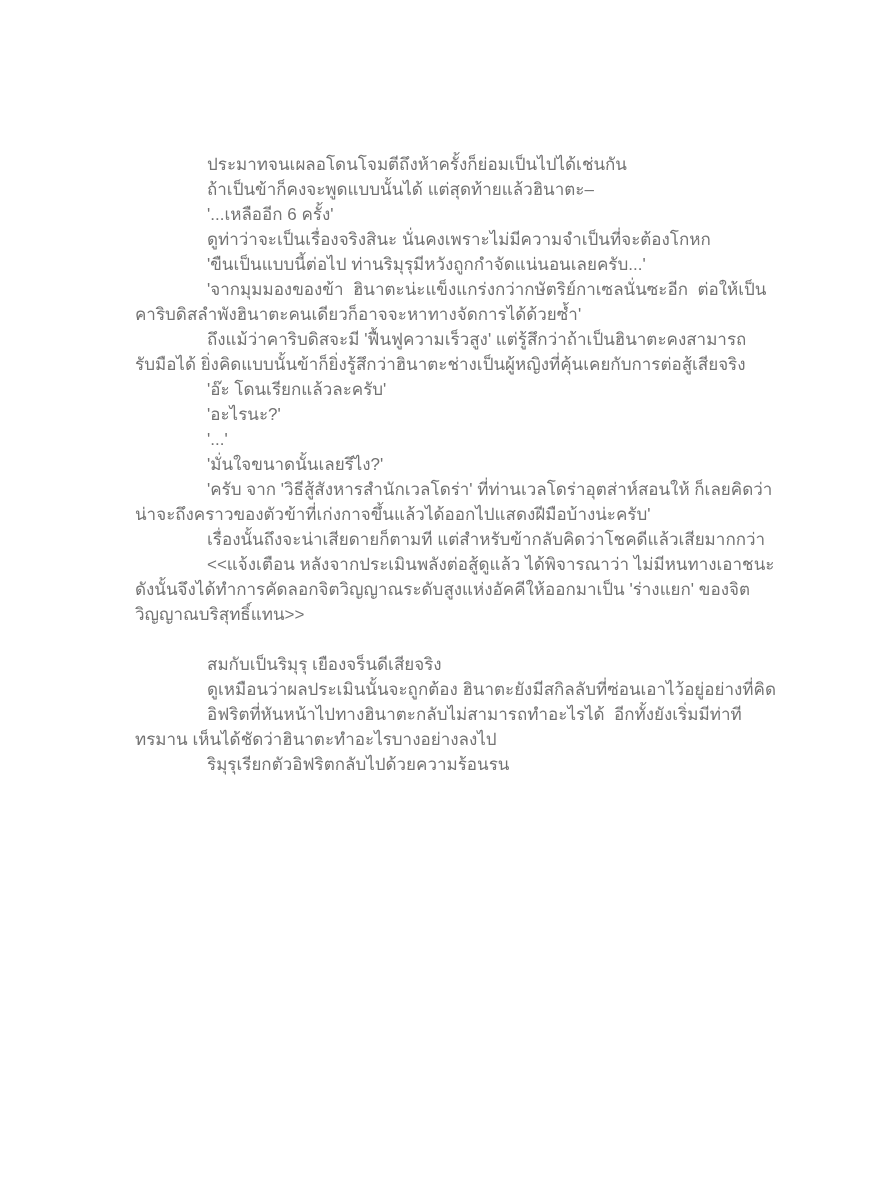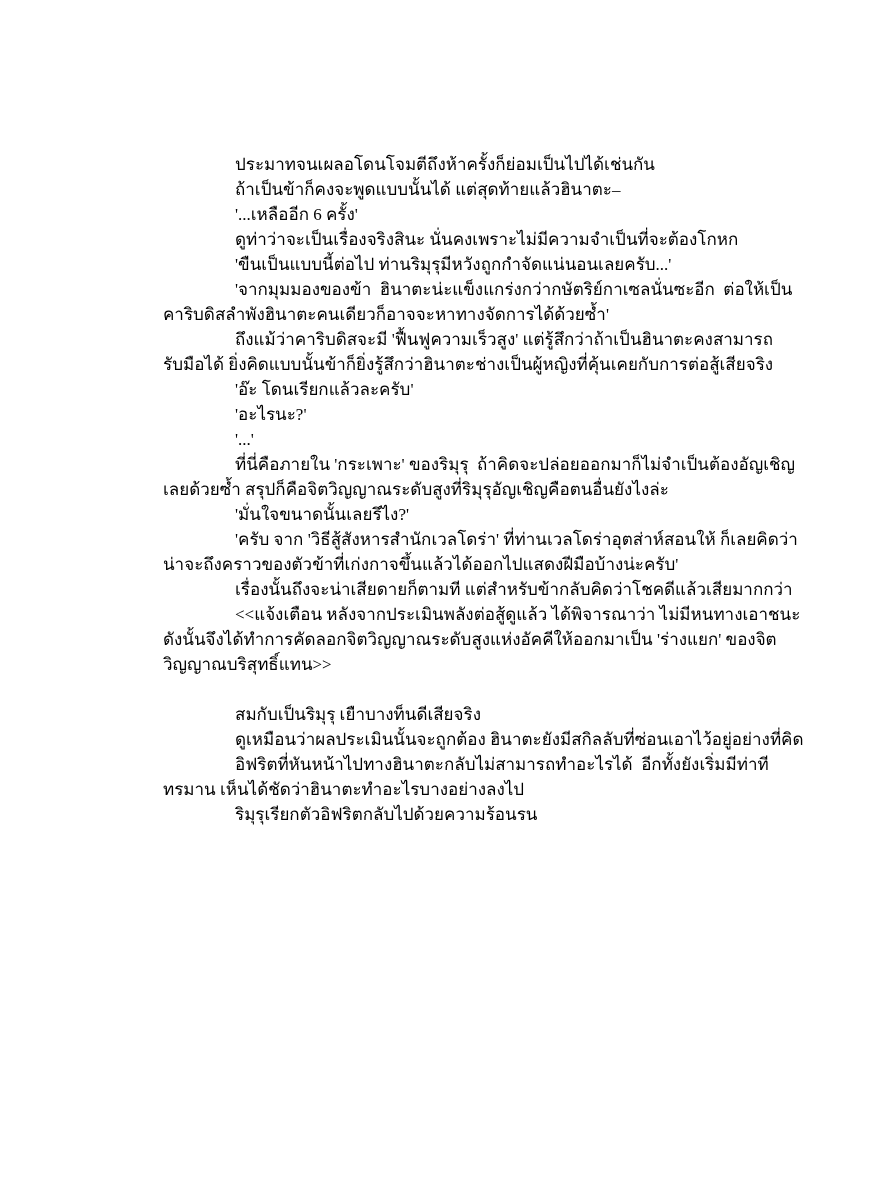--- a/index.html
+++ b/index.html
@@ -12,25 +12,24 @@
     width: 888px;
     height: 1201px;
     background: #ffffff;
     overflow: hidden;
   }
   .text-block {
     position: absolute;
     left: 135px;
     top: 152px;
     width: 648px;
-    font-family: Liberation Serif, serif;
+    font-family: Liberation Sans, sans-serif;
     font-size: 17px;
     line-height: 25px;
-    color: #000000;
-    margin-left: 28px;
+    color: #737373;
   }
   .para {
     margin: 0;
     text-indent: 72px;
     white-space: pre-wrap;
     word-break: normal;
   }
   .gap-before {
     margin-top: 25px;
   }
@@ -43,23 +42,22 @@
     <p class="para">ประมาทจนเผลอโดนโจมตีถึงห้าครั้งก็ย่อมเป็นไปได้เช่นกัน</p>
     <p class="para">ถ้าเป็นข้าก็คงจะพูดแบบนั้นได้ แต่สุดท้ายแล้วฮินาตะ–</p>
     <p class="para">'...เหลืออีก 6 ครั้ง'</p>
     <p class="para">ดูท่าว่าจะเป็นเรื่องจริงสินะ นั่นคงเพราะไม่มีความจำเป็นที่จะต้องโกหก</p>
     <p class="para">'ขืนเป็นแบบนี้ต่อไป ท่านริมุรุมีหวังถูกกำจัดแน่นอนเลยครับ...'</p>
     <p class="para">'จากมุมมองของข้า  ฮินาตะน่ะแข็งแกร่งกว่ากษัตริย์กาเซลนั่นซะอีก  ต่อให้เป็นคาริบดิสลำพังฮินาตะคนเดียวก็อาจจะหาทางจัดการได้ด้วยซ้ำ'</p>
     <p class="para">ถึงแม้ว่าคาริบดิสจะมี 'ฟื้นฟูความเร็วสูง' แต่รู้สึกว่าถ้าเป็นฮินาตะคงสามารถรับมือได้ ยิ่งคิดแบบนั้นข้าก็ยิ่งรู้สึกว่าฮินาตะช่างเป็นผู้หญิงที่คุ้นเคยกับการต่อสู้เสียจริง</p>
     <p class="para">'อ๊ะ โดนเรียกแล้วละครับ'</p>
     <p class="para">'อะไรนะ?'</p>
     <p class="para">'...'</p>
-    <p class="para">ที่นี่คือภายใน 'กระเพาะ' ของริมุรุ  ถ้าคิดจะปล่อยออกมาก็ไม่จำเป็นต้องอัญเชิญเลยด้วยซ้ำ สรุปก็คือจิตวิญญาณระดับสูงที่ริมุรุอัญเชิญคือตนอื่นยังไงล่ะ</p>
     <p class="para">'มั่นใจขนาดนั้นเลยรึไง?'</p>
     <p class="para">'ครับ จาก 'วิธีสู้สังหารสำนักเวลโดร่า' ที่ท่านเวลโดร่าอุตส่าห์สอนให้ ก็เลยคิดว่าน่าจะถึงคราวของตัวข้าที่เก่งกาจขึ้นแล้วได้ออกไปแสดงฝีมือบ้างน่ะครับ'</p>
     <p class="para">เรื่องนั้นถึงจะน่าเสียดายก็ตามที แต่สำหรับข้ากลับคิดว่าโชคดีแล้วเสียมากกว่า</p>
     <p class="para">&lt;&lt;แจ้งเตือน หลังจากประเมินพลังต่อสู้ดูแล้ว ได้พิจารณาว่า ไม่มีหนทางเอาชนะ ดังนั้นจึงได้ทำการคัดลอกจิตวิญญาณระดับสูงแห่งอัคคีให้ออกมาเป็น 'ร่างแยก' ของจิตวิญญาณบริสุทธิ์แทน&gt;&gt;</p>
-    <p class="para gap-before">สมกับเป็นริมุรุ เยืาบางท็นดีเสียจริง</p>
+    <p class="para gap-before">สมกับเป็นริมุรุ เยืองจร็นดีเสียจริง</p>
     <p class="para">ดูเหมือนว่าผลประเมินนั้นจะถูกต้อง ฮินาตะยังมีสกิลลับที่ซ่อนเอาไว้อยู่อย่างที่คิด</p>
     <p class="para">อิฟริตที่หันหน้าไปทางฮินาตะกลับไม่สามารถทำอะไรได้  อีกทั้งยังเริ่มมีท่าทีทรมาน เห็นได้ชัดว่าฮินาตะทำอะไรบางอย่างลงไป</p>
     <p class="para">ริมุรุเรียกตัวอิฟริตกลับไปด้วยความร้อนรน</p>
   </div>
 </div>
 
 </body></html>

